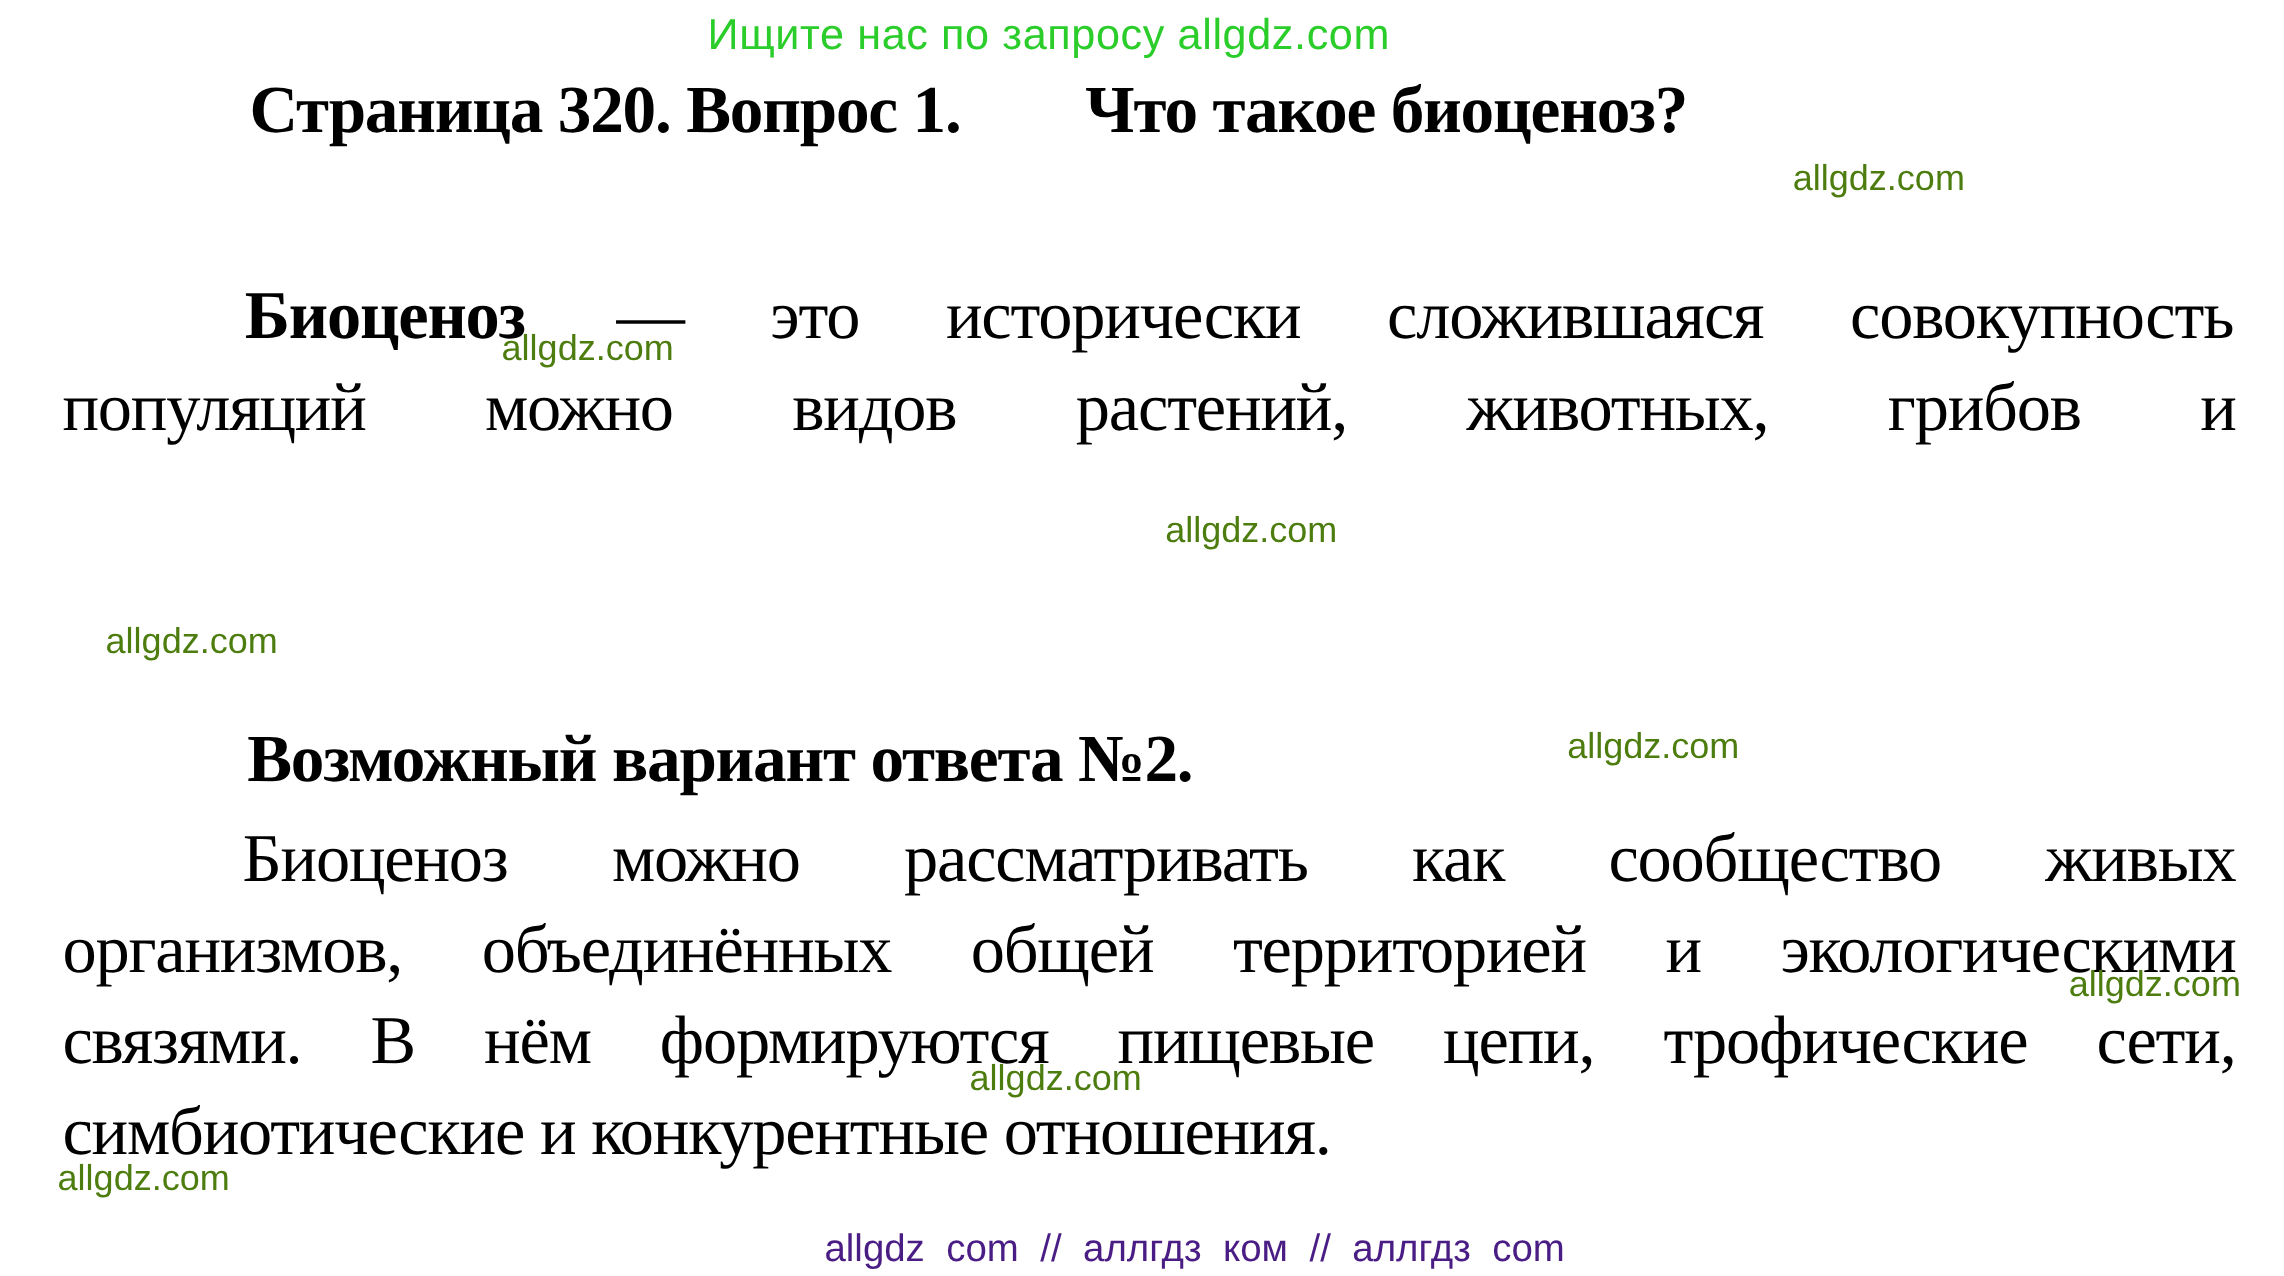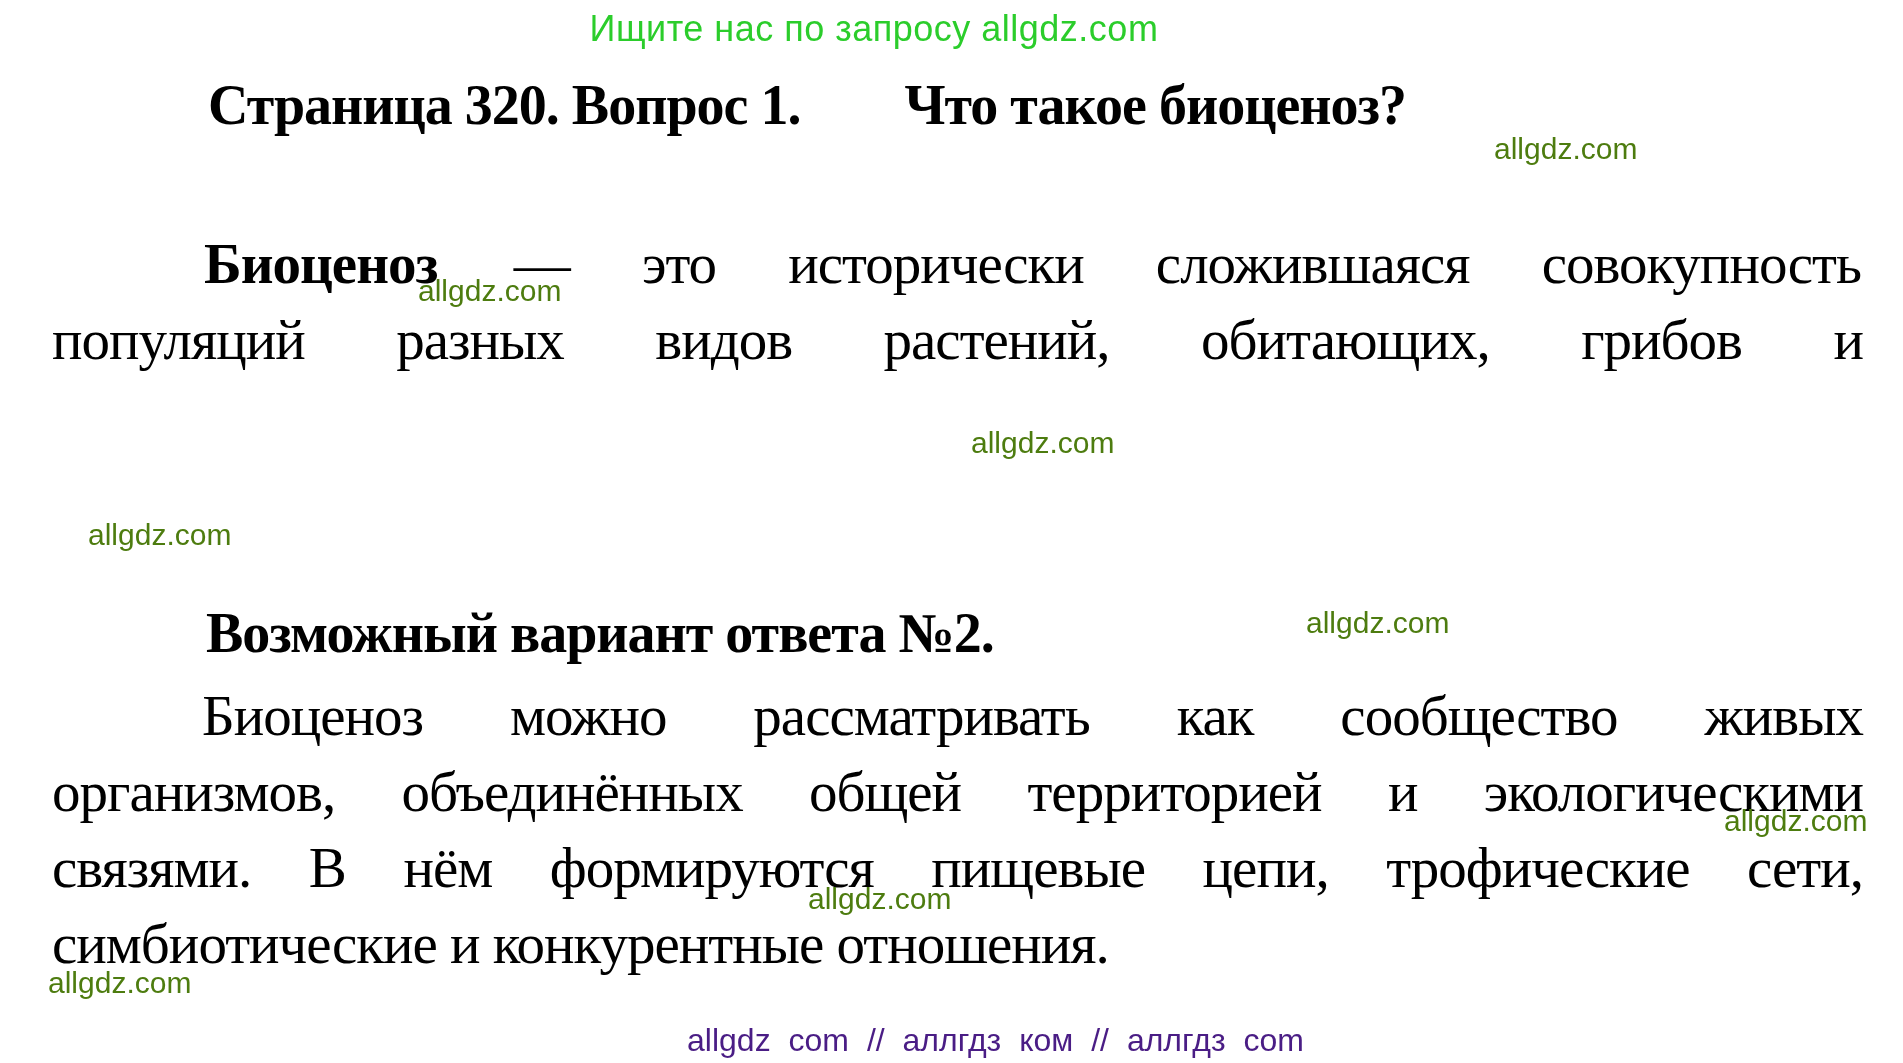--- a/index.html
+++ b/index.html
@@ -20,21 +20,20 @@
     font-family:"Liberation Sans","DejaVu Sans",sans-serif;
     font-size:36px; letter-spacing:0.5px;
     color:#2bcd2b;
   }
 
   .h-row {
     left:200px; top:52px;
     display:flex; gap:100px;
     font-weight:bold; font-size:56px; letter-spacing:-1px;
     white-space:nowrap;
-    margin-top:13px;
   }
   .h2-1 { left:200px; top:130px; }
   .h2-2 { left:200px; top:595px; }
   .subhead {
     font-weight:bold; font-size:56px; letter-spacing:-1px;
     white-space:nowrap;
   }
 
   .bodyline {
     left:46px; width:1815px; height:75px;
@@ -75,21 +74,21 @@
 
   <div class="abs wm" style="left:1488px; top:126px;">allgdz.com</div>
 
 
   <div class="abs bodyline indent" style="top:220px;">
     <span class="b">Биоценоз </span>
     <span>— это исторически сложившаяся совокупность</span>
   </div>
   <div class="abs wm" style="left:412px; top:268px;">allgdz.com</div>
 
-  <div class="abs bodyline" style="top:296px;">популяций разных видов растений, обитающих, грибов и</div>
+  <div class="abs bodyline" style="top:296px;">популяций можно видов растений, животных, грибов и</div>
   <div class="abs wm" style="left:965px; top:420px;">allgdz.com</div>
 
   <div class="abs wm" style="left:82px; top:512px;">allgdz.com</div>
 
   <div class="abs h2-2 subhead">Возможный вариант ответа №2.</div>
   <div class="abs wm" style="left:1300px; top:600px;">allgdz.com</div>
 
   <div class="abs bodyline indent" style="top:672px;">Биоценоз можно рассматривать как сообщество живых</div>
   <div class="abs bodyline" style="top:748px;">организмов, объединённых общей территорией и экологическими</div>
   <div class="abs wm" style="left:1718px; top:798px;">allgdz.com</div>

